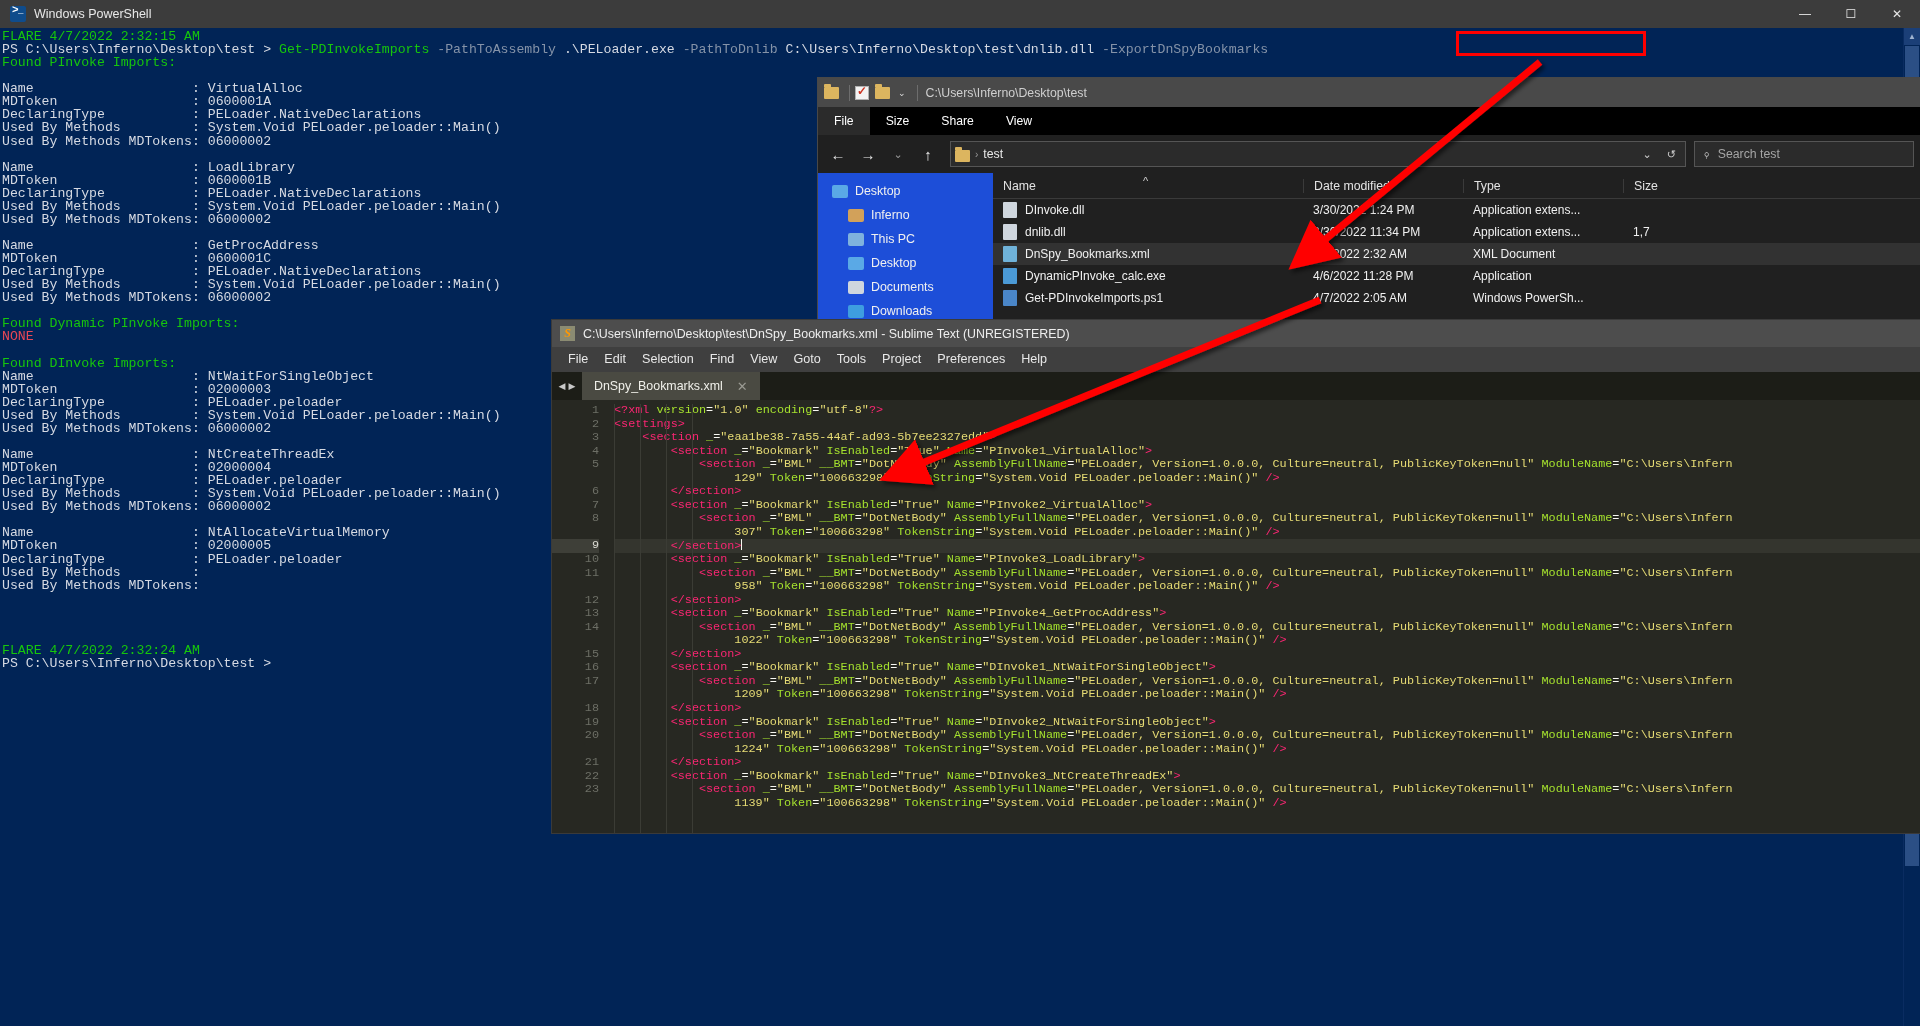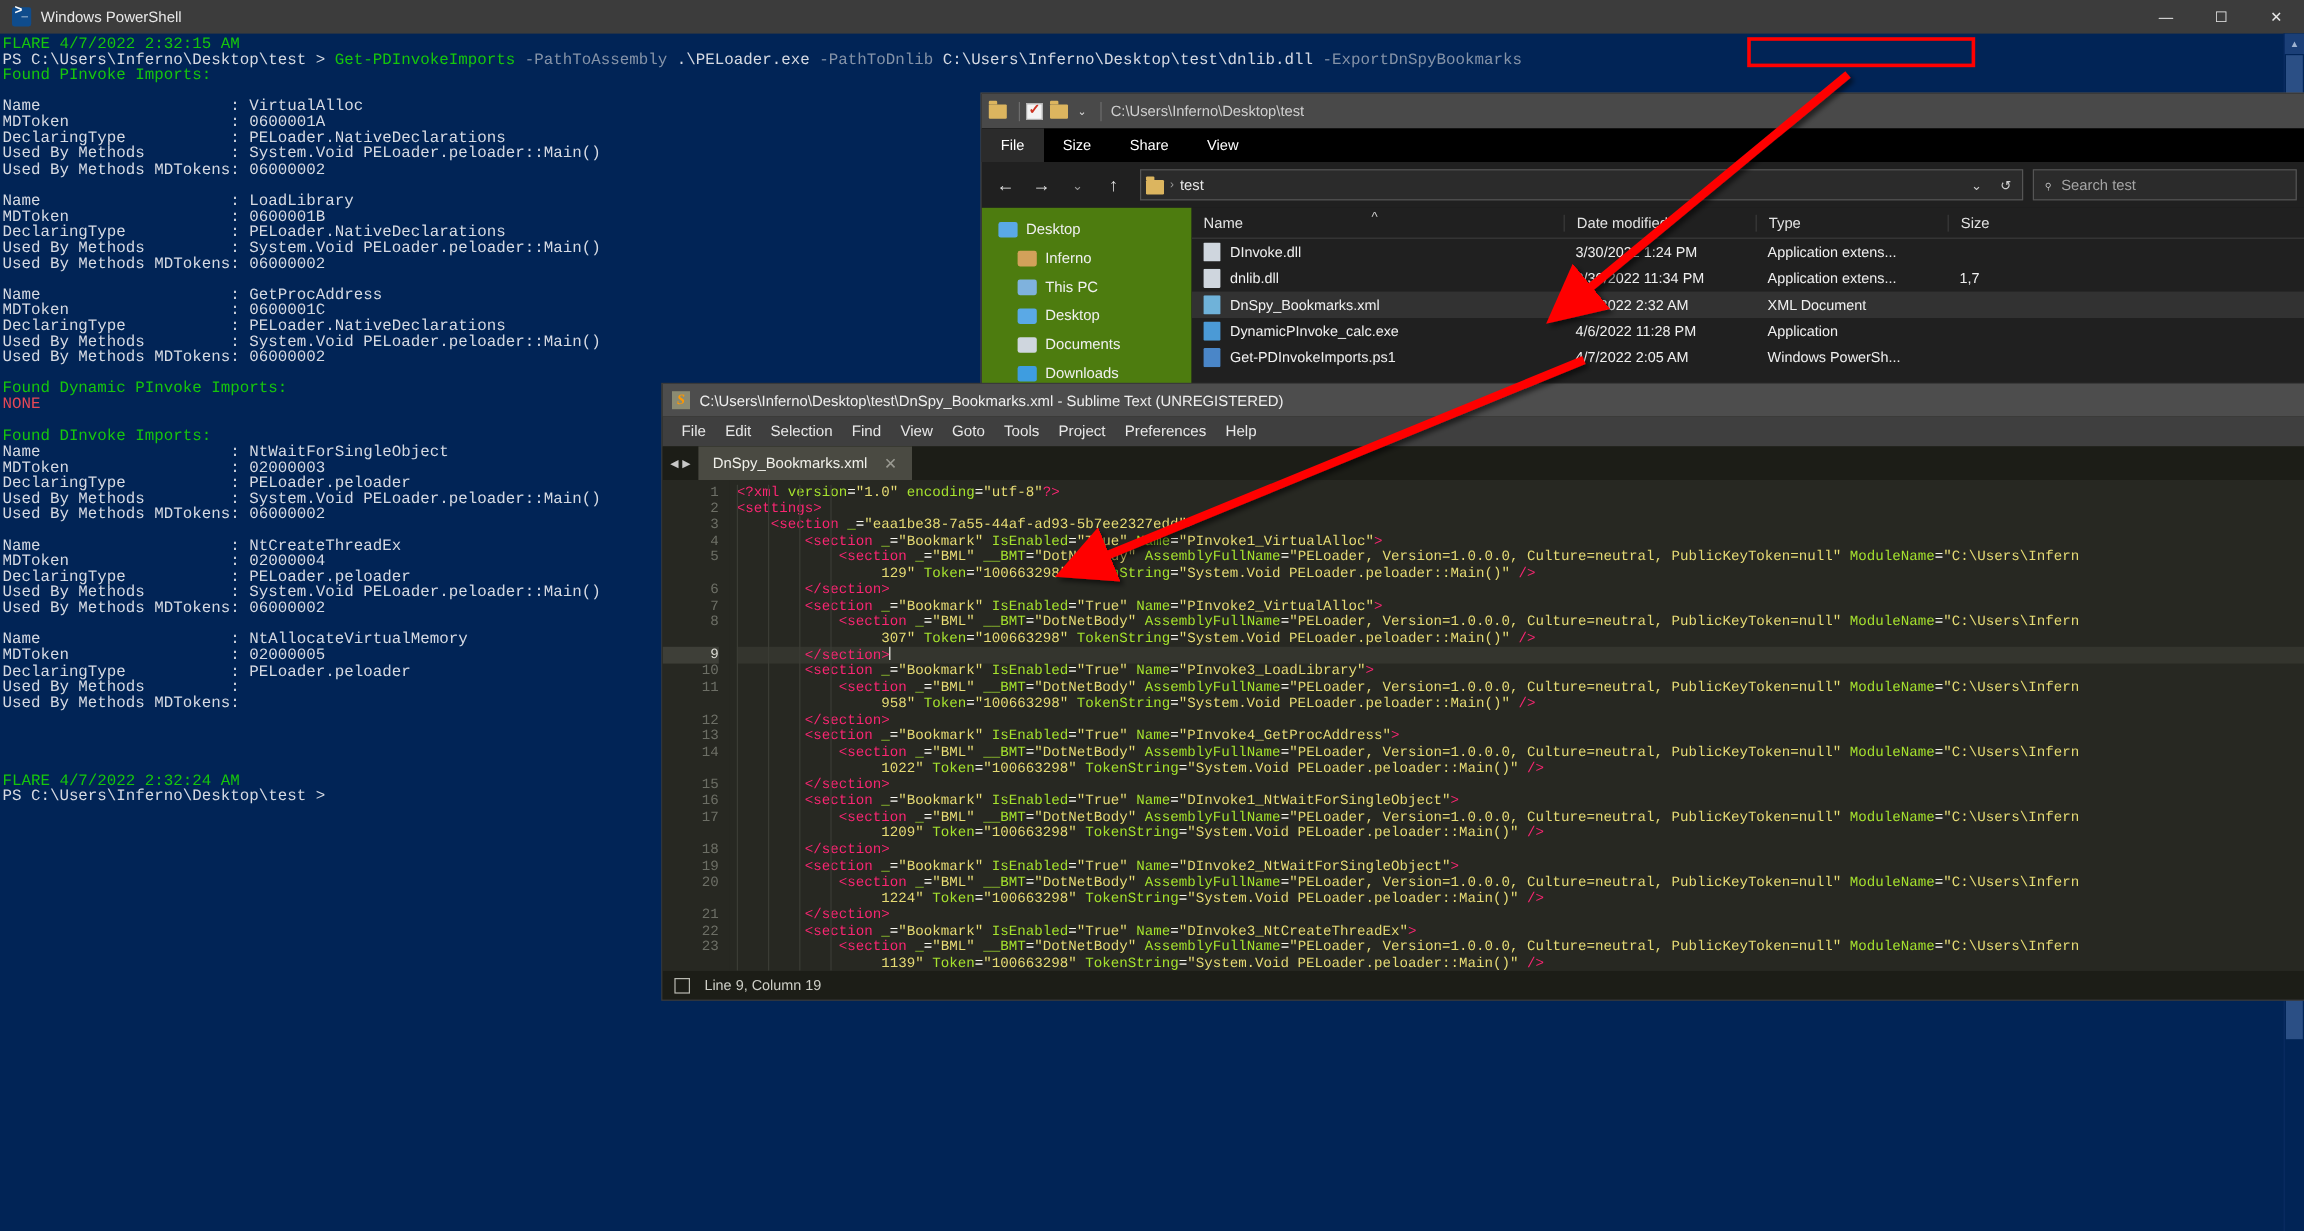--- a/index.html
+++ b/index.html
@@ -149,21 +149,21 @@
   .search-bar {
     width: 220px; height: 26px; margin-left: 6px;
     background: #2b2b2b; border: 1px solid #555;
     display: flex; align-items: center; padding: 0 8px;
     font-size: 12.3px; color: #a5a5a5; gap: 8px;
   }
   .mag { font-size: 12px; color: #cfcfcf; transform: rotate(-45deg); display:inline-block;}
 
   .exp-main { flex: 1 1 auto; display: flex; overflow: hidden; }
   .exp-sidebar {
-    width: 175px; flex: 0 0 175px; background: #4d7c0f;
+    width: 175px; flex: 0 0 175px; background: #1d4ed8;
     padding-top: 6px; font-size: 12.4px;
   }
   .side-item {
     height: 24px; display: flex; align-items: center; gap: 7px;
     padding-left: 14px; color: #f0f0f0;
   }
   .side-item.indent { padding-left: 30px; }
   .side-ico { width: 16px; height: 16px; flex: 0 0 16px; position: relative; }
 
   .exp-list { flex: 1 1 auto; background: #202020; overflow: hidden; }
@@ -484,24 +484,20 @@
           <div class="gl">19</div>
           <div class="gl">20</div>
           <div class="gl"></div>
           <div class="gl">21</div>
           <div class="gl">22</div>
           <div class="gl">23</div>
           <div class="gl"></div>
         </div>
       <div class="code" id="code"><div class="indent-guide" style="left: 6px;"></div><div class="indent-guide" style="left: 32px;"></div><div class="indent-guide" style="left: 58px;"></div><div class="indent-guide" style="left: 84px;"></div><div class="cl"><span class="pl"></span><span class="tg">&lt;?xml </span><span class="at">version</span><span class="pl">=</span><span class="st">"1.0"</span><span class="pl"> </span><span class="at">encoding</span><span class="pl">=</span><span class="st">"utf-8"</span><span class="tg">?&gt;</span></div><div class="cl"><span class="pl"></span><span class="tg">&lt;settings&gt;</span></div><div class="cl"><span class="pl">    </span><span class="tg">&lt;section </span><span class="at">_</span><span class="pl">=</span><span class="st">"eaa1be38-7a55-44af-ad93-5b7ee2327edd"</span><span class="tg">&gt;</span></div><div class="cl"><span class="pl">        </span><span class="tg">&lt;section </span><span class="at">_</span><span class="pl">=</span><span class="st">"Bookmark"</span><span class="pl"> </span><span class="at">IsEnabled</span><span class="pl">=</span><span class="st">"True"</span><span class="pl"> </span><span class="at">Name</span><span class="pl">=</span><span class="st">"PInvoke1_VirtualAlloc"</span><span class="tg">&gt;</span></div><div class="cl"><span class="pl">            </span><span class="tg">&lt;section </span><span class="at">_</span><span class="pl">=</span><span class="st">"BML"</span><span class="pl"> </span><span class="at">__BMT</span><span class="pl">=</span><span class="st">"DotNetBody"</span><span class="pl"> </span><span class="at">AssemblyFullName</span><span class="pl">=</span><span class="st">"PELoader, Version=1.0.0.0, Culture=neutral, PublicKeyToken=null"</span><span class="pl"> </span><span class="at">ModuleName</span><span class="pl">=</span><span class="st">"C:\Users\Infern</span></div><div class="cl"><span class="pl">                 </span><span class="st">129"</span><span class="pl"> </span><span class="at">Token</span><span class="pl">=</span><span class="st">"100663298"</span><span class="pl"> </span><span class="at">TokenString</span><span class="pl">=</span><span class="st">"System.Void PELoader.peloader::Main()"</span><span class="tg"> /&gt;</span></div><div class="cl"><span class="pl">        </span><span class="tg">&lt;/section&gt;</span></div><div class="cl"><span class="pl">        </span><span class="tg">&lt;section </span><span class="at">_</span><span class="pl">=</span><span class="st">"Bookmark"</span><span class="pl"> </span><span class="at">IsEnabled</span><span class="pl">=</span><span class="st">"True"</span><span class="pl"> </span><span class="at">Name</span><span class="pl">=</span><span class="st">"PInvoke2_VirtualAlloc"</span><span class="tg">&gt;</span></div><div class="cl"><span class="pl">            </span><span class="tg">&lt;section </span><span class="at">_</span><span class="pl">=</span><span class="st">"BML"</span><span class="pl"> </span><span class="at">__BMT</span><span class="pl">=</span><span class="st">"DotNetBody"</span><span class="pl"> </span><span class="at">AssemblyFullName</span><span class="pl">=</span><span class="st">"PELoader, Version=1.0.0.0, Culture=neutral, PublicKeyToken=null"</span><span class="pl"> </span><span class="at">ModuleName</span><span class="pl">=</span><span class="st">"C:\Users\Infern</span></div><div class="cl"><span class="pl">                 </span><span class="st">307"</span><span class="pl"> </span><span class="at">Token</span><span class="pl">=</span><span class="st">"100663298"</span><span class="pl"> </span><span class="at">TokenString</span><span class="pl">=</span><span class="st">"System.Void PELoader.peloader::Main()"</span><span class="tg"> /&gt;</span></div><div class="cl cursor-line"><span class="pl">        </span><span class="tg">&lt;/section&gt;</span><span class="caret"></span></div><div class="cl"><span class="pl">        </span><span class="tg">&lt;section </span><span class="at">_</span><span class="pl">=</span><span class="st">"Bookmark"</span><span class="pl"> </span><span class="at">IsEnabled</span><span class="pl">=</span><span class="st">"True"</span><span class="pl"> </span><span class="at">Name</span><span class="pl">=</span><span class="st">"PInvoke3_LoadLibrary"</span><span class="tg">&gt;</span></div><div class="cl"><span class="pl">            </span><span class="tg">&lt;section </span><span class="at">_</span><span class="pl">=</span><span class="st">"BML"</span><span class="pl"> </span><span class="at">__BMT</span><span class="pl">=</span><span class="st">"DotNetBody"</span><span class="pl"> </span><span class="at">AssemblyFullName</span><span class="pl">=</span><span class="st">"PELoader, Version=1.0.0.0, Culture=neutral, PublicKeyToken=null"</span><span class="pl"> </span><span class="at">ModuleName</span><span class="pl">=</span><span class="st">"C:\Users\Infern</span></div><div class="cl"><span class="pl">                 </span><span class="st">958"</span><span class="pl"> </span><span class="at">Token</span><span class="pl">=</span><span class="st">"100663298"</span><span class="pl"> </span><span class="at">TokenString</span><span class="pl">=</span><span class="st">"System.Void PELoader.peloader::Main()"</span><span class="tg"> /&gt;</span></div><div class="cl"><span class="pl">        </span><span class="tg">&lt;/section&gt;</span></div><div class="cl"><span class="pl">        </span><span class="tg">&lt;section </span><span class="at">_</span><span class="pl">=</span><span class="st">"Bookmark"</span><span class="pl"> </span><span class="at">IsEnabled</span><span class="pl">=</span><span class="st">"True"</span><span class="pl"> </span><span class="at">Name</span><span class="pl">=</span><span class="st">"PInvoke4_GetProcAddress"</span><span class="tg">&gt;</span></div><div class="cl"><span class="pl">            </span><span class="tg">&lt;section </span><span class="at">_</span><span class="pl">=</span><span class="st">"BML"</span><span class="pl"> </span><span class="at">__BMT</span><span class="pl">=</span><span class="st">"DotNetBody"</span><span class="pl"> </span><span class="at">AssemblyFullName</span><span class="pl">=</span><span class="st">"PELoader, Version=1.0.0.0, Culture=neutral, PublicKeyToken=null"</span><span class="pl"> </span><span class="at">ModuleName</span><span class="pl">=</span><span class="st">"C:\Users\Infern</span></div><div class="cl"><span class="pl">                 </span><span class="st">1022"</span><span class="pl"> </span><span class="at">Token</span><span class="pl">=</span><span class="st">"100663298"</span><span class="pl"> </span><span class="at">TokenString</span><span class="pl">=</span><span class="st">"System.Void PELoader.peloader::Main()"</span><span class="tg"> /&gt;</span></div><div class="cl"><span class="pl">        </span><span class="tg">&lt;/section&gt;</span></div><div class="cl"><span class="pl">        </span><span class="tg">&lt;section </span><span class="at">_</span><span class="pl">=</span><span class="st">"Bookmark"</span><span class="pl"> </span><span class="at">IsEnabled</span><span class="pl">=</span><span class="st">"True"</span><span class="pl"> </span><span class="at">Name</span><span class="pl">=</span><span class="st">"DInvoke1_NtWaitForSingleObject"</span><span class="tg">&gt;</span></div><div class="cl"><span class="pl">            </span><span class="tg">&lt;section </span><span class="at">_</span><span class="pl">=</span><span class="st">"BML"</span><span class="pl"> </span><span class="at">__BMT</span><span class="pl">=</span><span class="st">"DotNetBody"</span><span class="pl"> </span><span class="at">AssemblyFullName</span><span class="pl">=</span><span class="st">"PELoader, Version=1.0.0.0, Culture=neutral, PublicKeyToken=null"</span><span class="pl"> </span><span class="at">ModuleName</span><span class="pl">=</span><span class="st">"C:\Users\Infern</span></div><div class="cl"><span class="pl">                 </span><span class="st">1209"</span><span class="pl"> </span><span class="at">Token</span><span class="pl">=</span><span class="st">"100663298"</span><span class="pl"> </span><span class="at">TokenString</span><span class="pl">=</span><span class="st">"System.Void PELoader.peloader::Main()"</span><span class="tg"> /&gt;</span></div><div class="cl"><span class="pl">        </span><span class="tg">&lt;/section&gt;</span></div><div class="cl"><span class="pl">        </span><span class="tg">&lt;section </span><span class="at">_</span><span class="pl">=</span><span class="st">"Bookmark"</span><span class="pl"> </span><span class="at">IsEnabled</span><span class="pl">=</span><span class="st">"True"</span><span class="pl"> </span><span class="at">Name</span><span class="pl">=</span><span class="st">"DInvoke2_NtWaitForSingleObject"</span><span class="tg">&gt;</span></div><div class="cl"><span class="pl">            </span><span class="tg">&lt;section </span><span class="at">_</span><span class="pl">=</span><span class="st">"BML"</span><span class="pl"> </span><span class="at">__BMT</span><span class="pl">=</span><span class="st">"DotNetBody"</span><span class="pl"> </span><span class="at">AssemblyFullName</span><span class="pl">=</span><span class="st">"PELoader, Version=1.0.0.0, Culture=neutral, PublicKeyToken=null"</span><span class="pl"> </span><span class="at">ModuleName</span><span class="pl">=</span><span class="st">"C:\Users\Infern</span></div><div class="cl"><span class="pl">                 </span><span class="st">1224"</span><span class="pl"> </span><span class="at">Token</span><span class="pl">=</span><span class="st">"100663298"</span><span class="pl"> </span><span class="at">TokenString</span><span class="pl">=</span><span class="st">"System.Void PELoader.peloader::Main()"</span><span class="tg"> /&gt;</span></div><div class="cl"><span class="pl">        </span><span class="tg">&lt;/section&gt;</span></div><div class="cl"><span class="pl">        </span><span class="tg">&lt;section </span><span class="at">_</span><span class="pl">=</span><span class="st">"Bookmark"</span><span class="pl"> </span><span class="at">IsEnabled</span><span class="pl">=</span><span class="st">"True"</span><span class="pl"> </span><span class="at">Name</span><span class="pl">=</span><span class="st">"DInvoke3_NtCreateThreadEx"</span><span class="tg">&gt;</span></div><div class="cl"><span class="pl">            </span><span class="tg">&lt;section </span><span class="at">_</span><span class="pl">=</span><span class="st">"BML"</span><span class="pl"> </span><span class="at">__BMT</span><span class="pl">=</span><span class="st">"DotNetBody"</span><span class="pl"> </span><span class="at">AssemblyFullName</span><span class="pl">=</span><span class="st">"PELoader, Version=1.0.0.0, Culture=neutral, PublicKeyToken=null"</span><span class="pl"> </span><span class="at">ModuleName</span><span class="pl">=</span><span class="st">"C:\Users\Infern</span></div><div class="cl"><span class="pl">                 </span><span class="st">1139"</span><span class="pl"> </span><span class="at">Token</span><span class="pl">=</span><span class="st">"100663298"</span><span class="pl"> </span><span class="at">TokenString</span><span class="pl">=</span><span class="st">"System.Void PELoader.peloader::Main()"</span><span class="tg"> /&gt;</span></div></div>
     </div>
-    <div class="sub-status">
-      <div class="status-sq"></div>
-      <div>Line 9, Column 19</div>
-    </div>
   </div>
 
   <div class="red-box"></div>
   <svg class="arrows">
     <defs>
       <marker id="ah" markerWidth="7" markerHeight="7" refX="3" refY="3.5" orient="auto">
         <polygon points="0 0, 7 3.5, 0 7" fill="#ff0000"></polygon>
       </marker>
       <filter id="sh" x="-30%" y="-30%" width="180%" height="180%">
         <feDropShadow dx="3" dy="3" stdDeviation="2" flood-color="#000" flood-opacity="0.55"></feDropShadow>

